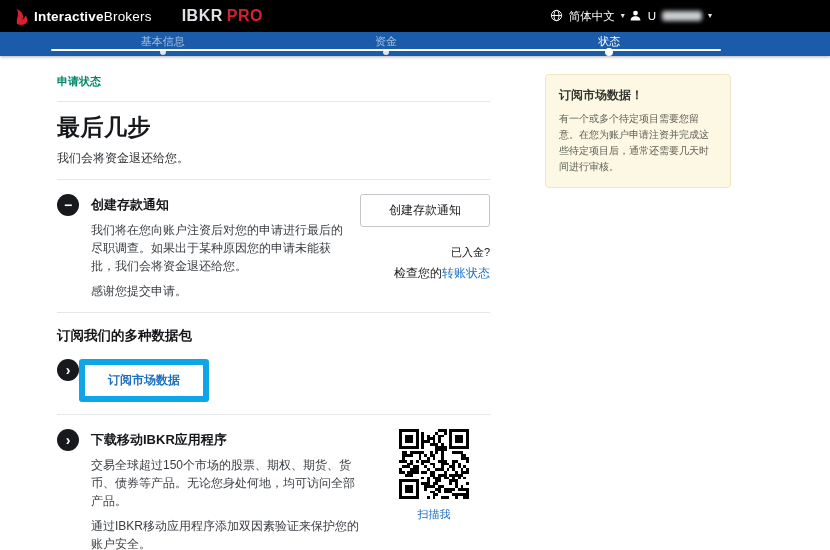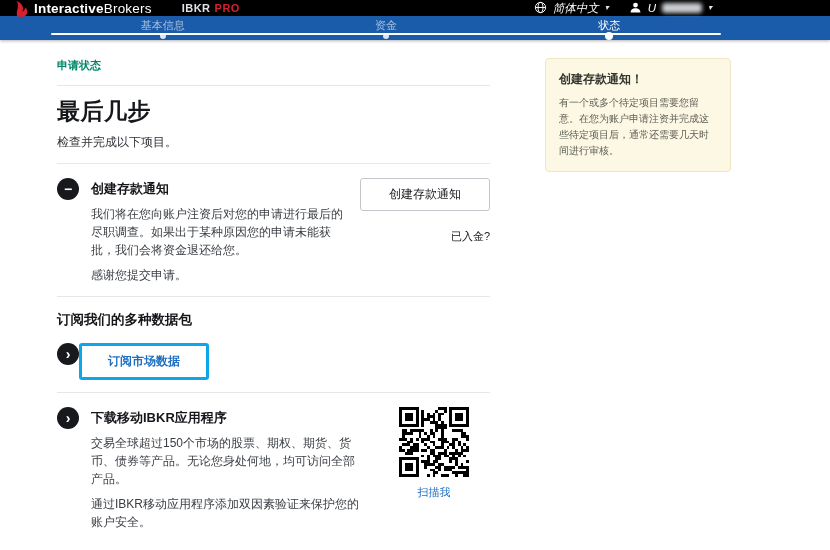--- a/index.html
+++ b/index.html
@@ -1,29 +1,29 @@
 <!DOCTYPE html>
 <html><head>
 <meta charset="utf-8">
 <style>
   * { box-sizing: border-box; margin: 0; padding: 0; }
   html, body { width: 830px; height: 550px; overflow: hidden; background: #fff;
     font-family: "Liberation Sans", sans-serif; cursor: default; }
 
   
-  .topbar { height: 16px; background: #000; display: flex; align-items: center;
+  .topbar { height: 32px; background: #000; display: flex; align-items: center;
     padding: 0 118px 0 14px; color: #fff; }
   .brand { display: flex; align-items: center; }
   .flame { display: flex; margin-right: 5px; }
   .brand-text { font-size: 13.5px; letter-spacing: .2px; color: #fff; }
   .brand-text b { font-weight: 700; }
-  .product { margin-left: 30px; font-size: 11px; font-weight: 700;
+  .product { margin-left: 30px; font-size: 16px; font-weight: 700;
     letter-spacing: .5px; color: #dfe2e6; }
   .product .pro { color: #d6202f; margin-left: 4px; }
-  .top-right { margin-left: auto; display: flex; align-items: center; gap: 20px; font-style: italic; }
+  .top-right { margin-left: auto; display: flex; align-items: center; gap: 4px; }
   .menu-group { display: flex; align-items: center; gap: 6px; font-size: 11.5px; }
   .caret { font-size: 8px; opacity: .9; line-height: 1; }
   .user-blur { width: 40px; height: 10px; background: #c9ccd0; border-radius: 3px;
     filter: blur(2px); }
 
   
   .stepsbar { height: 24px; background: #1b5caa; box-shadow: 0 1px 3px rgba(0,0,0,.3); }
   .steps { position: relative; width: 670px; margin-left: 51px; height: 28px; display: flex; }
   .steps-line { position: absolute; left: 0; right: 0; top: 17px; height: 2px;
     background: #fff; border-radius: 1px; }
@@ -51,21 +51,21 @@
   .icon-circle.toggle { cursor: pointer; }
   .item-body { flex: 1; padding: 2px 12px 0; }
   .item-title { font-size: 13px; font-weight: 700; color: #15171a; }
   .item-text { font-size: 12px; color: #3a3e43; line-height: 1.5; margin-top: 7px; }
   .item-action { width: 130px; flex: none; text-align: right; }
   .item-action-narrow { width: 112px; flex: none; text-align: center; }
 
   .btn { display: block; width: 100%; padding: 7px 0; font-size: 12px; text-align: center;
     border-radius: 3px; background: #fff; cursor: pointer; font-family: inherit; }
   .btn-gray { border: 1px solid #c3c7cb; color: #17191c; }
-  .btn-blue { border: 3px solid #0ea5e9; color: #1d6fc2; font-weight: 700; }
+  .btn-blue { border: 6px solid #0ea5e9; color: #1d6fc2; font-weight: 700; }
   .funded { margin-top: 18px; font-size: 11px; color: #17191c; }
   .check-line { margin-top: 5px; font-size: 12px; color: #17191c; white-space: nowrap; }
   .link { color: #1d6fc2; text-decoration: none; cursor: pointer; }
 
   .section-title { font-size: 13.5px; font-weight: 700; color: #15171a; margin-top: 14px; }
 
   .qr { width: 70px; height: 70px; margin: 0 auto; display: block; }
   .qr-caption { display: inline-block; margin-top: 8px; font-size: 11px; }
 
   .sidebar { width: 186px; margin-left: 55px; }
@@ -136,35 +136,38 @@
     </div>
   </div>
 </nav>
 
 <div class="content">
   <div class="main">
     <div class="status-label">申请状态</div>
     <hr class="rule">
 
     <h1 class="heading">最后几步</h1>
-    <div class="subheading">检查并完成以下项目。</div>
+    <div class="subheading">我们会将资金退还给您。</div>
     <hr class="rule">
 
     <div class="item">
       <div class="icon-circle toggle">
         <span>−</span>
       </div>
       <div class="item-body">
         <div class="item-title">创建存款通知</div>
         <p class="item-text">我们将在您向账户注资后对您的申请进行最后的尽职调查。如果出于某种原因您的申请未能获批，我们会将资金退还给您。</p>
         <p class="item-text">感谢您提交申请。</p>
       </div>
       <div class="item-action">
         <button class="btn btn-gray">创建存款通知</button>
         <div class="funded">已入金?</div>
+        <div class="check-line">
+          <span>检查您的</span><a class="link">转账状态</a>
+        </div>
       </div>
     </div>
     <hr class="rule">
 
     <div class="section-title">订阅我们的多种数据包</div>
 
     <div class="item">
       <div class="icon-circle">
         <span>›</span>
       </div>
@@ -408,17 +411,17 @@
               <rect x="2.64" y="50.160000000000004" width="13.200000000000001" height="13.200000000000001" fill="#fff"></rect>
               <rect x="5.28" y="52.800000000000004" width="7.92" height="7.92" fill="#000"></rect>
             </svg></span>
         <a class="link qr-caption">扫描我</a>
       </div>
     </div>
   </div>
 
   <aside class="sidebar">
     <div class="notice">
-      <div class="notice-title">创建存款通知！</div>
+      <div class="notice-title">订阅市场数据！</div>
       <div class="notice-body">有一个或多个待定项目需要您留意。在您为账户申请注资并完成这些待定项目后，通常还需要几天时间进行审核。</div>
     </div>
   </aside>
 </div>
 
 </body></html>

